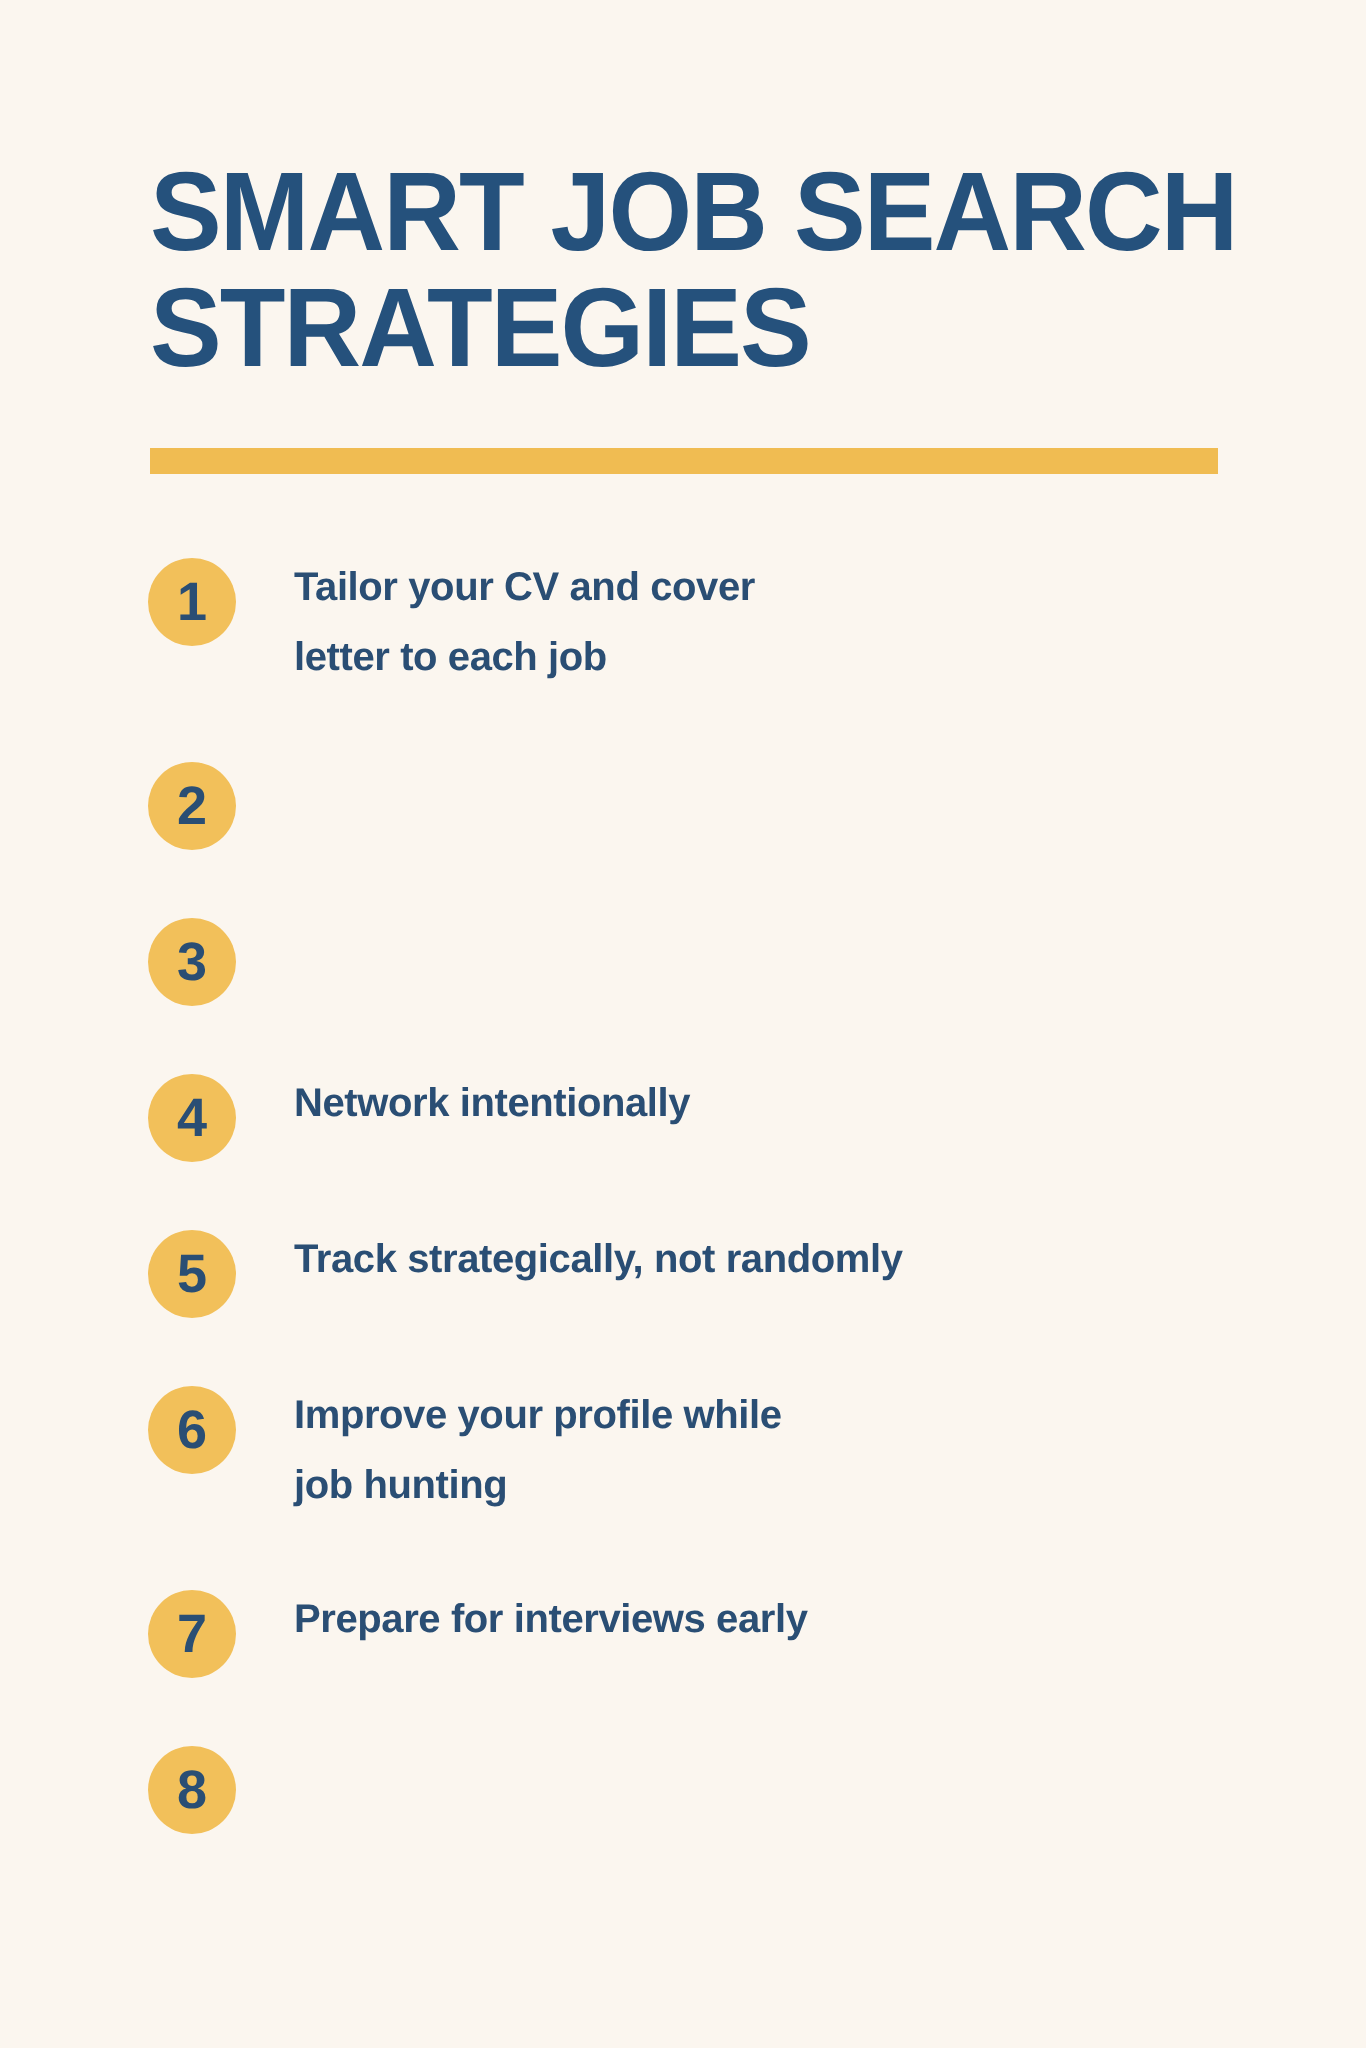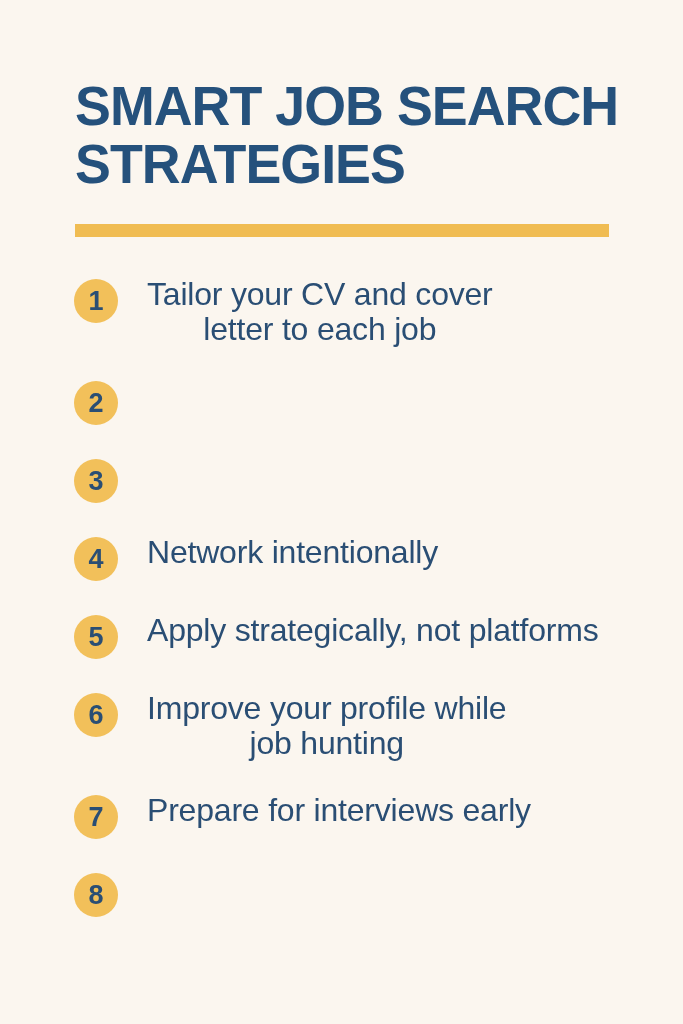--- a/index.html
+++ b/index.html
@@ -65,27 +65,26 @@
     color: var(--navy, #2A4E74);
     font-size: 27px;
     font-weight: 700;
     display: flex;
     align-items: center;
     justify-content: center;
   }
   .item-text {
     margin-left: 29px;
     padding-top: 0;
-    font-size: 32px;
+    font-size: 20px;
     line-height: 35px;
-    font-weight: 400;
+    font-weight: 700;
     color: var(--navy, #2A4E74);
     white-space: pre-line;
     letter-spacing: -0.2px;
-    text-align: center;
   }
 </style>
 </head>
 <body>
 
 <div class="poster">
 
   <h1 class="title">SMART JOB SEARCH
 STRATEGIES</h1>
 
@@ -107,21 +106,21 @@
       <span class="badge">3</span>
     </li>
 
     <li class="item">
       <span class="badge">4</span>
       <span class="item-text">Network intentionally</span>
     </li>
 
     <li class="item">
       <span class="badge">5</span>
-      <span class="item-text">Apply strategically, not platforms</span>
+      <span class="item-text">Track strategically, not randomly</span>
     </li>
 
     <li class="item">
       <span class="badge">6</span>
       <span class="item-text">Improve your profile while
 job hunting</span>
     </li>
 
     <li class="item">
       <span class="badge">7</span>

